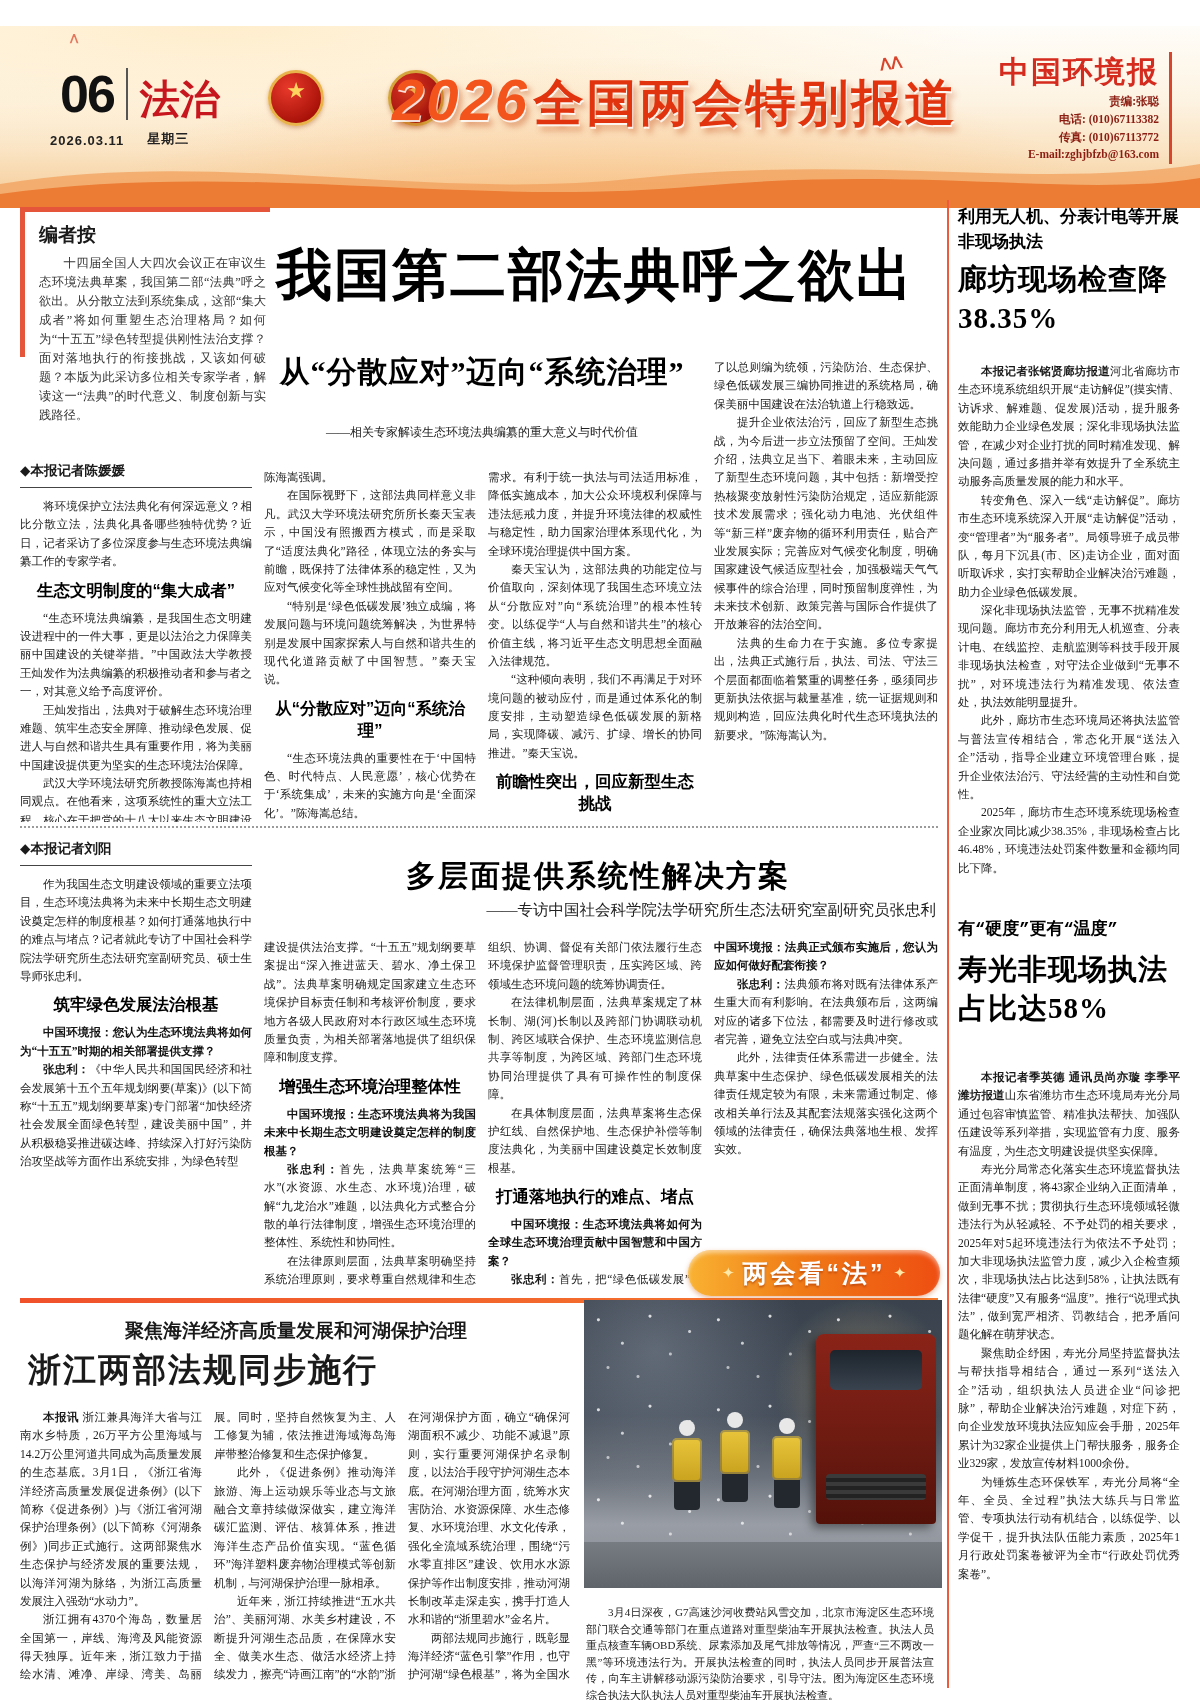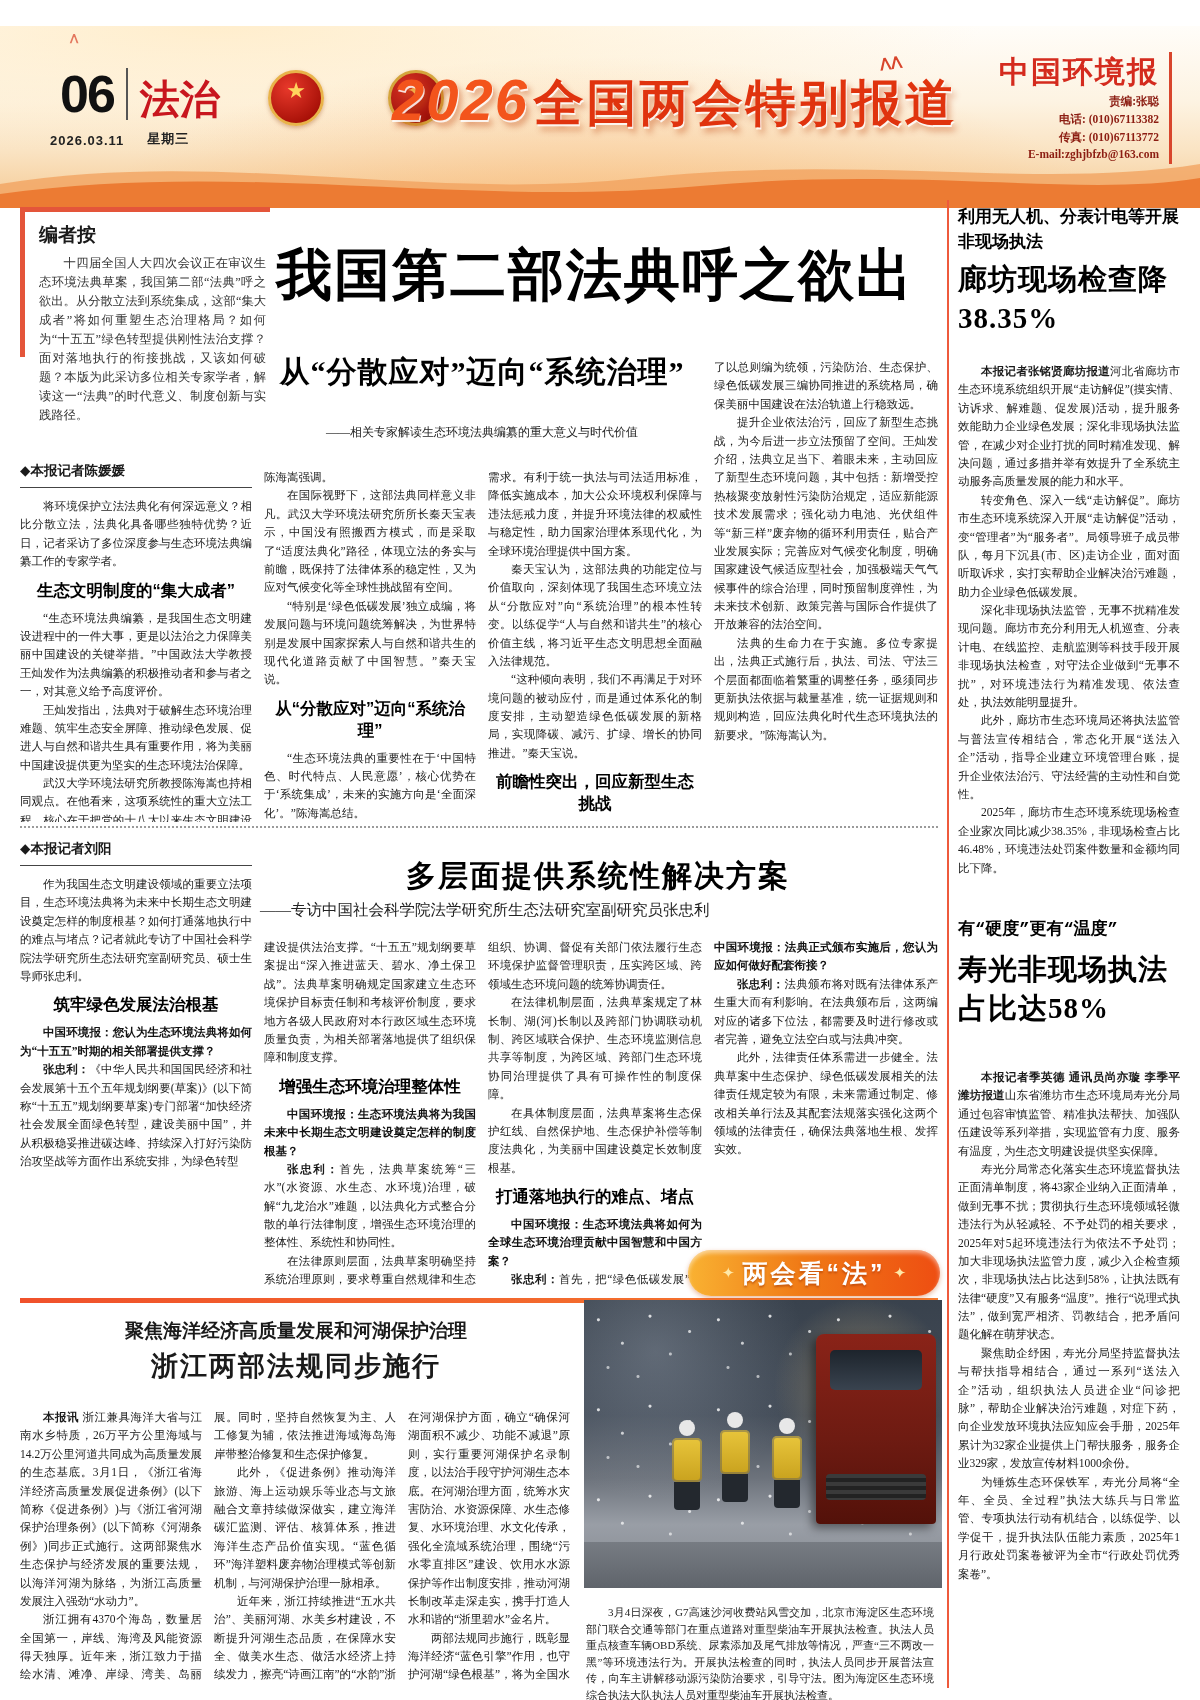--- a/index.html
+++ b/index.html
@@ -44,42 +44,42 @@
   #editor-box h2{margin:0 0 6px;font-size:19px;font-weight:bold;font-family:"Liberation Sans","DejaVu Sans",sans-serif;}
   #editor-box p{margin:0;font-size:12.3px;line-height:1.55;text-align:justify;text-indent:2em;color:#333;}
 
   
   #main-headline{left:250px;top:238px;width:690px;text-align:center;font-weight:bold;font-size:56px;
       font-family:"Liberation Sans","DejaVu Sans",sans-serif;letter-spacing:2px;color:#000;}
   .art-head{font-weight:bold;color:#000;text-align:center;}
   #a1-head{left:252px;top:352px;width:460px;font-size:30px;letter-spacing:1px;}
   #a1-sub{left:232px;top:424px;width:500px;text-align:center;font-size:12px;color:#222;}
   #a2-head{left:260px;top:856px;width:676px;font-size:30px;letter-spacing:2px;}
-  #a2-sub{left:260px;top:900px;width:676px;text-align:left;font-size:15.5px;color:#222;}
+  #a2-sub{left:260px;top:900px;width:676px;text-align:right;font-size:15.5px;color:#222;}
 
   
   .col{position:absolute;overflow:hidden;text-align:justify;}
   .col p{margin:0;text-indent:2em;font-size:11.5px;line-height:1.6;color:#1a1a1a;}
   .col p.ni{text-indent:0;}
   .byline{font-family:"Liberation Sans","DejaVu Sans",sans-serif;font-weight:bold;font-size:13.5px;
           border-bottom:1px solid #444;padding-bottom:7px;margin-bottom:9px;}
   .lead-kai p{color:#222;}
   h4.sub{margin:9px 0 7px;text-align:center;font-family:"Liberation Sans","DejaVu Sans",sans-serif;
          font-weight:bold;font-size:16.5px;text-indent:0;color:#000;}
   .qlbl,.albl{font-family:"Liberation Sans","DejaVu Sans",sans-serif;font-weight:bold;}
   p.q{font-weight:bold;color:#111;}
 
   
   .sb-kicker{font-family:Liberation Mono, monospace;font-weight:bold;font-size:17px;line-height:1.45;color:#000;}
   .sb-head{font-weight:bold;font-size:29px;line-height:1.35;color:#000;letter-spacing:1px;}
   .sb-byline{font-family:"Liberation Sans","DejaVu Sans",sans-serif;font-weight:bold;}
 
   
   #btm-kicker{left:20px;top:1318px;width:552px;text-align:center;font-weight:bold;font-size:19px;}
-  #btm-head{left:20px;top:1348px;width:552px;text-align:center;font-weight:bold;font-size:27px;letter-spacing:2px;}
+  #btm-head{left:28px;top:1348px;width:552px;text-align:left;font-weight:bold;font-size:33px;letter-spacing:2px;}
   .news-lbl{font-weight:bold;font-family:"Liberation Sans","DejaVu Sans",sans-serif;}
 
   
   #badge{left:688px;top:1250px;width:252px;height:46px;border-radius:24px;
      background:linear-gradient(90deg,#f9b232,#f07a16 45%,#ee4e12);
      box-shadow:inset 0 3px 4px rgba(255,255,255,.5), 0 2px 5px rgba(200,80,10,.4);
      display:flex;align-items:center;justify-content:center;}
   #badge .txt{color:#fff;font-weight:bold;font-size:25px;letter-spacing:3px;text-shadow:0 2px 2px rgba(160,50,0,.5);}
   #badge .spark{color:#ffe9a8;font-size:15px;margin:0 8px;}
 

